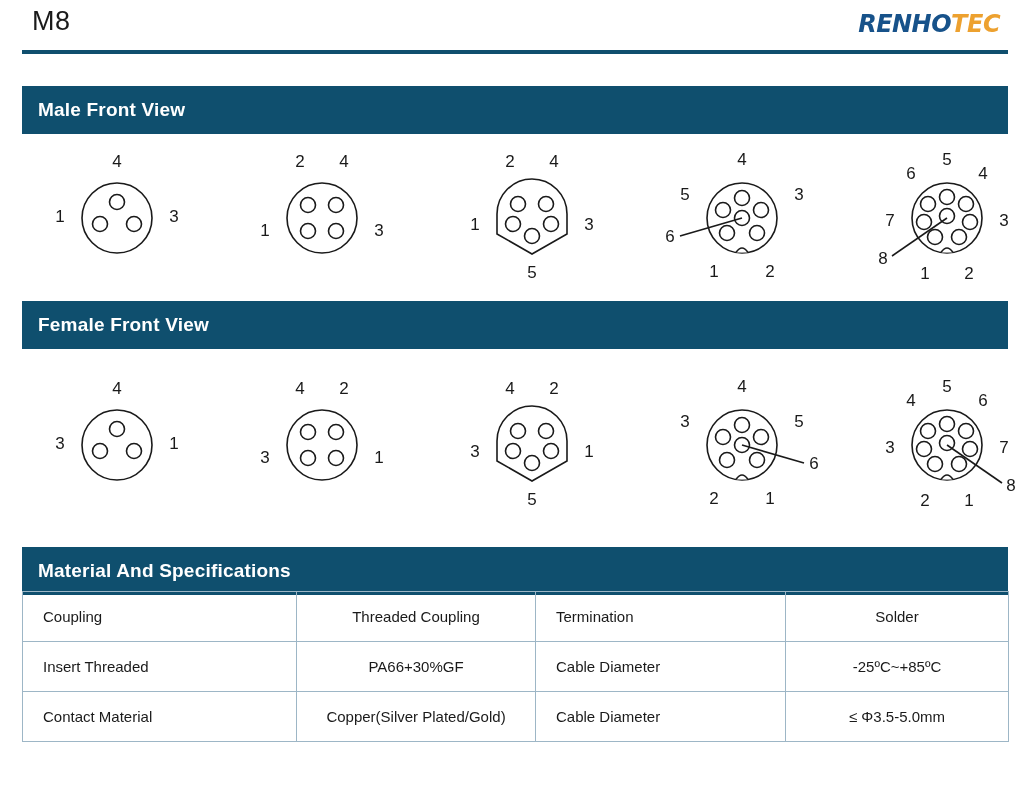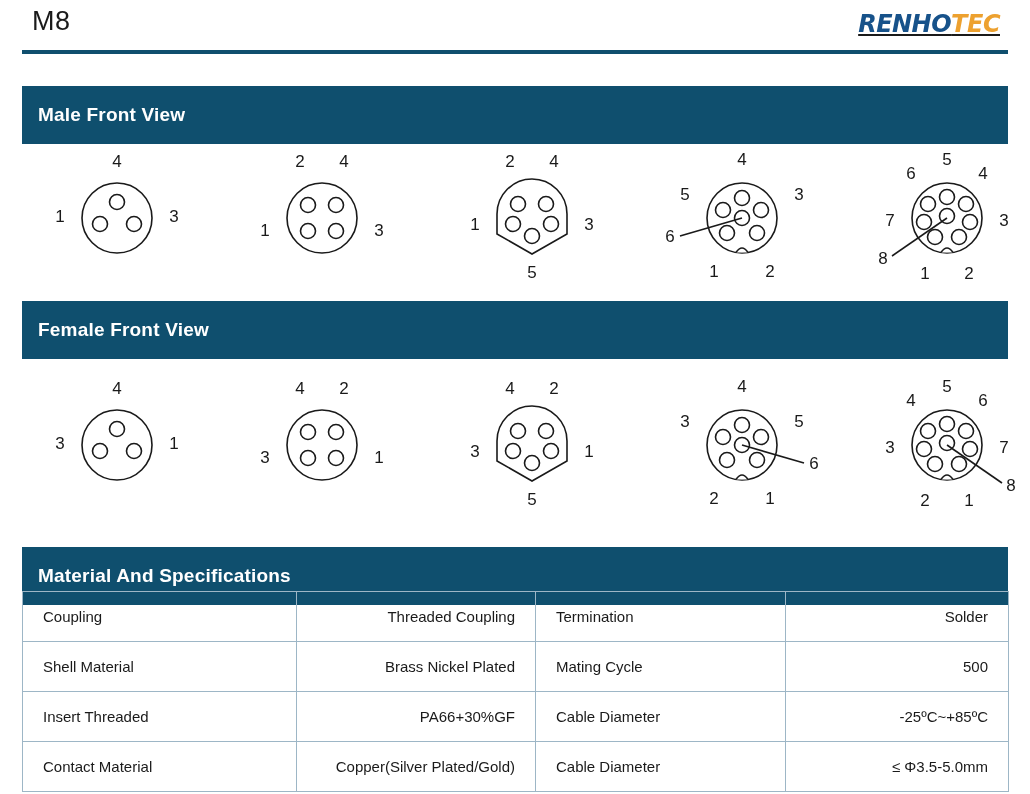--- a/index.html
+++ b/index.html
@@ -33,40 +33,39 @@
   }
   .brand-logo {
     position: absolute;
     right: 30px;
     top: 10px;
     font-size: 24px;
     font-weight: bold;
     font-style: italic;
     letter-spacing: -0.5px;
     font-family: "DejaVu Sans", sans-serif;
-    text-decoration: underline;
   }
   .brand-a { color: #17528a; }
   .brand-b { color: #eda12f; }
 
   .header-rule {
     position: absolute;
     left: 22px;
     right: 22px;
     top: 50px;
     height: 4px;
     background: #0f4f6e;
   }
 
   
   .section-bar {
     position: absolute;
     left: 22px;
     width: 986px;
-    height: 58px;
+    height: 48px;
     background: #0f4f6e;
     box-sizing: border-box;
   }
   .section-bar .section-title {
     position: absolute;
     left: 16px;
     top: 50%;
     transform: translateY(-50%);
     color: #ffffff;
     font-size: 19px;
@@ -104,21 +103,21 @@
   }
   .spec-table td {
     border: 1px solid #9db6c6;
     height: 50px;
     padding: 0 20px;
     color: #1a1a1a;
     font-weight: 400;
     box-sizing: border-box;
   }
   .spec-table td.label { text-align: left; }
-  .spec-table td.value { text-align: right; }
+  .spec-table td.value { text-align: center; }
   .col-1 { width: 274px; }
   .col-2 { width: 239px; }
   .col-3 { width: 250px; }
   .col-4 { width: 223px; }
 </style>
 </head>
 <body>
 
 <div class="page-header">
   <div class="page-title">M8</div>
@@ -316,26 +315,20 @@
       <col class="col-4">
   </colgroup>
   <tbody id="spec-body">
       <tr>
         <td class="label">Coupling</td>
         <td class="value">Threaded Coupling</td>
         <td class="label">Termination</td>
         <td class="value">Solder</td>
       </tr>
       <tr>
-        <td class="label">Shell Material</td>
-        <td class="value">Brass Nickel Plated</td>
-        <td class="label">Mating Cycle</td>
-        <td class="value">500</td>
-      </tr>
-      <tr>
         <td class="label">Insert Threaded</td>
         <td class="value">PA66+30%GF</td>
         <td class="label">Cable Diameter</td>
         <td class="value">-25ºC~+85ºC</td>
       </tr>
       <tr>
         <td class="label">Contact Material</td>
         <td class="value">Copper(Silver Plated/Gold)</td>
         <td class="label">Cable Diameter</td>
         <td class="value">≤ Φ3.5-5.0mm</td>

